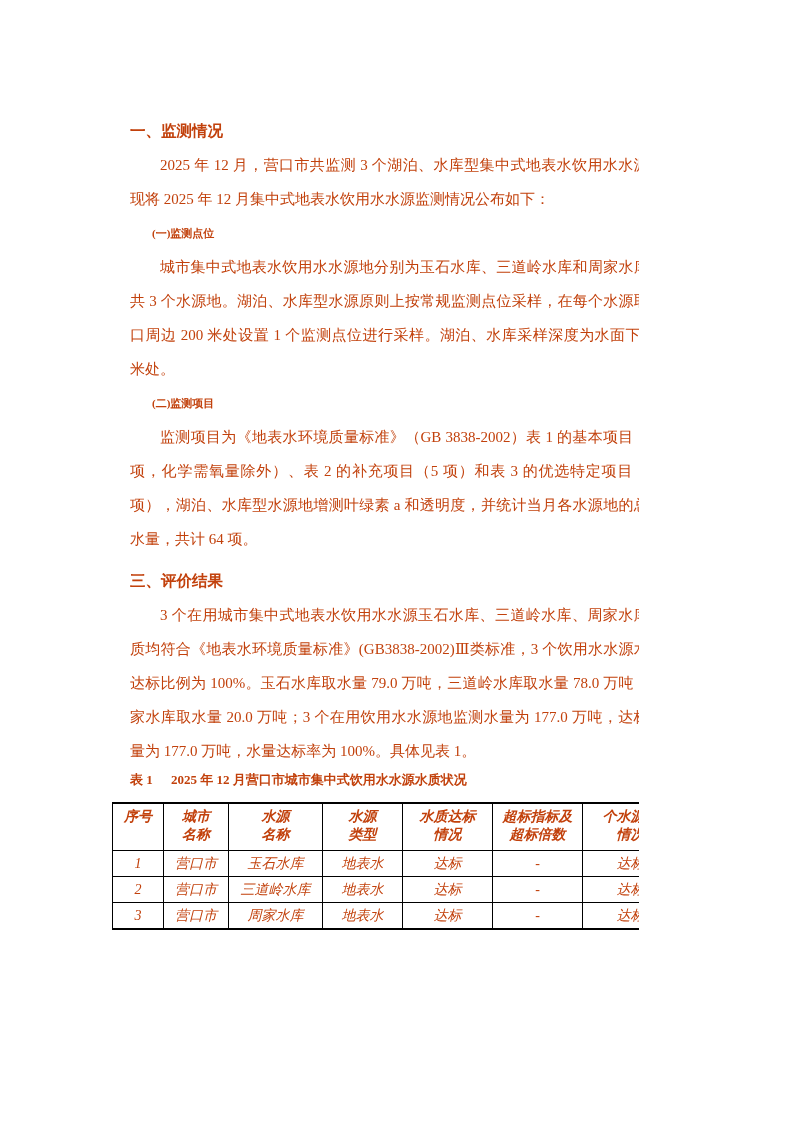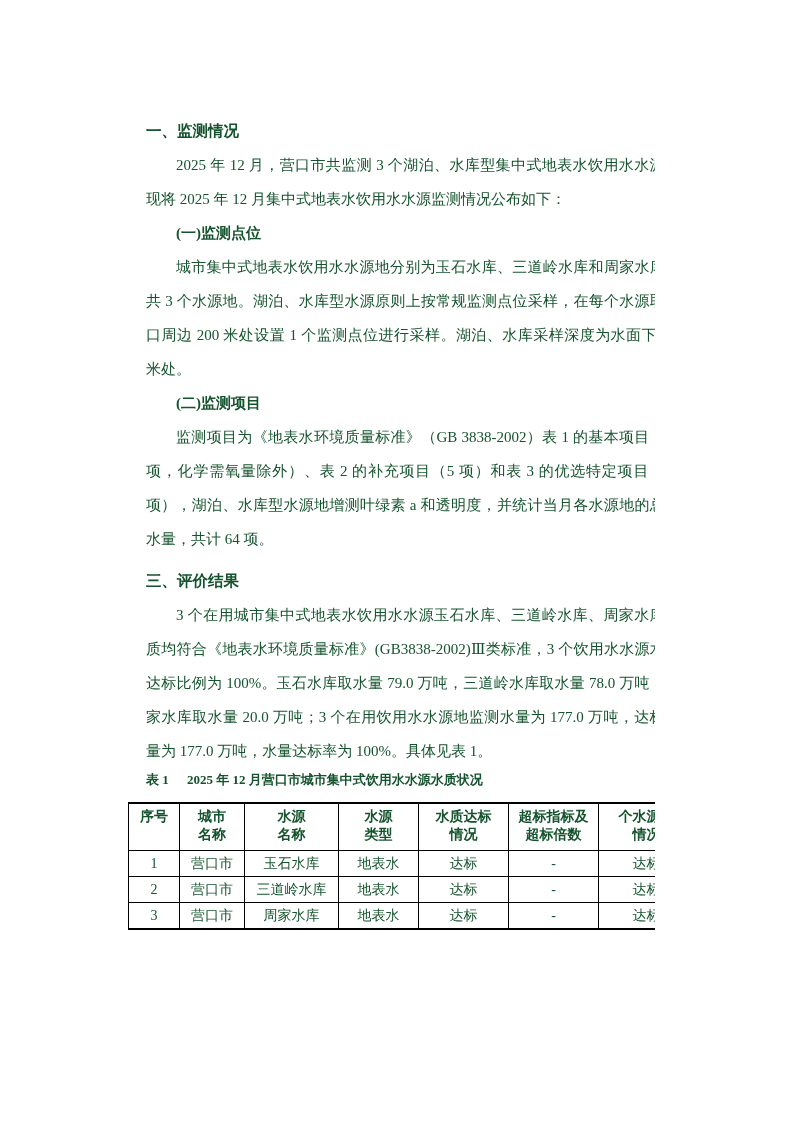--- a/index.html
+++ b/index.html
@@ -3,39 +3,38 @@
 <meta charset="utf-8">
 <style>
   html, body { margin: 0; padding: 0; background: #ffffff; }
   .page {
     position: relative;
     width: 639px;
     height: 1122px;
     background: #ffffff;
     overflow: hidden;
     font-family: "Liberation Serif", "DejaVu Serif", serif;
-    color: #14532d;
-    margin-left: 16px;
+    color: #c2410c;
   }
   .content {
     position: absolute;
     left: 130px;
     top: 114px;
     width: 534px;
   }
   h2, h3, p { margin: 0; padding: 0; font-weight: normal; }
   .sec {
     font-size: 15.5px;
     font-weight: bold;
     line-height: 34px;
   }
   .sec-2 { margin-top: 4px; }
   .sec-3 { margin-top: 8px; }
   .sub {
-    font-size: 15px;
+    font-size: 11px;
     font-weight: bold;
     line-height: 34px;
     text-indent: 2em;
   }
   .para {
     font-size: 15px;
     line-height: 34px;
     text-align: justify;
     text-indent: 2em;
   }
@@ -47,20 +46,21 @@
   }
   .cap-label { margin-right: 1.4em; }
   table.wq {
     border-collapse: collapse;
     table-layout: fixed;
     width: 566px;
     margin-left: -18px;
     margin-top: 9px;
     border-top: 2.5px solid #000;
     border-bottom: 2.5px solid #000;
+    font-style: italic;
   }
   table.wq th, table.wq td {
     border: 1px solid #000;
     text-align: center;
     font-family: "Liberation Serif", "DejaVu Serif", serif;
   }
   table.wq th {
     font-size: 14px;
     font-weight: bold;
     line-height: 18px;

